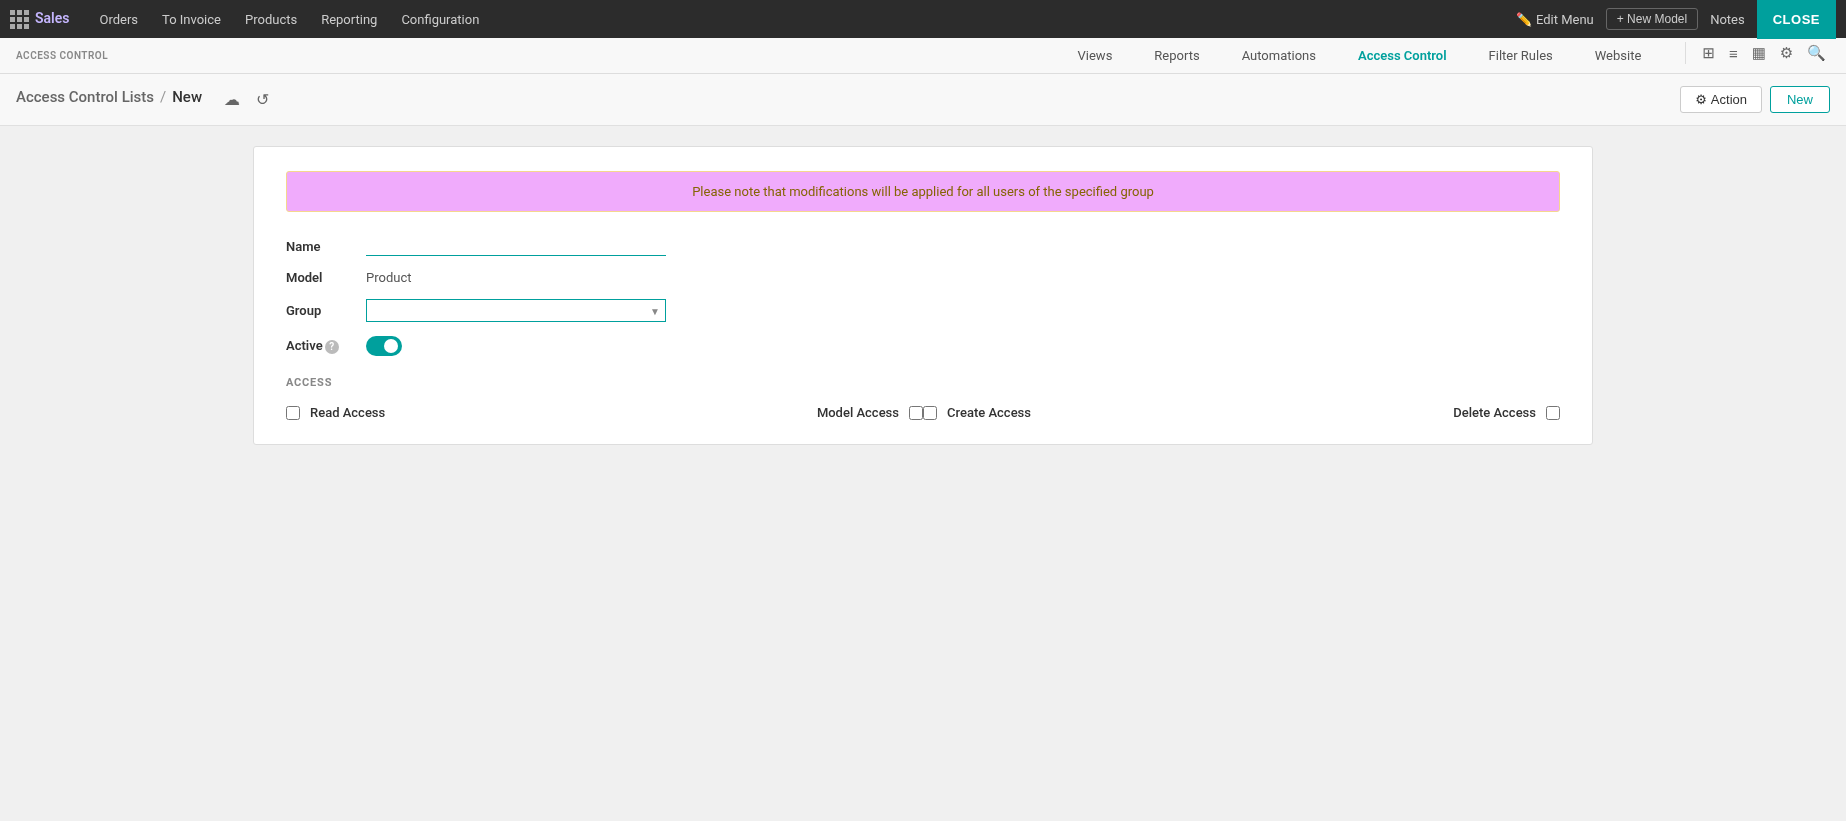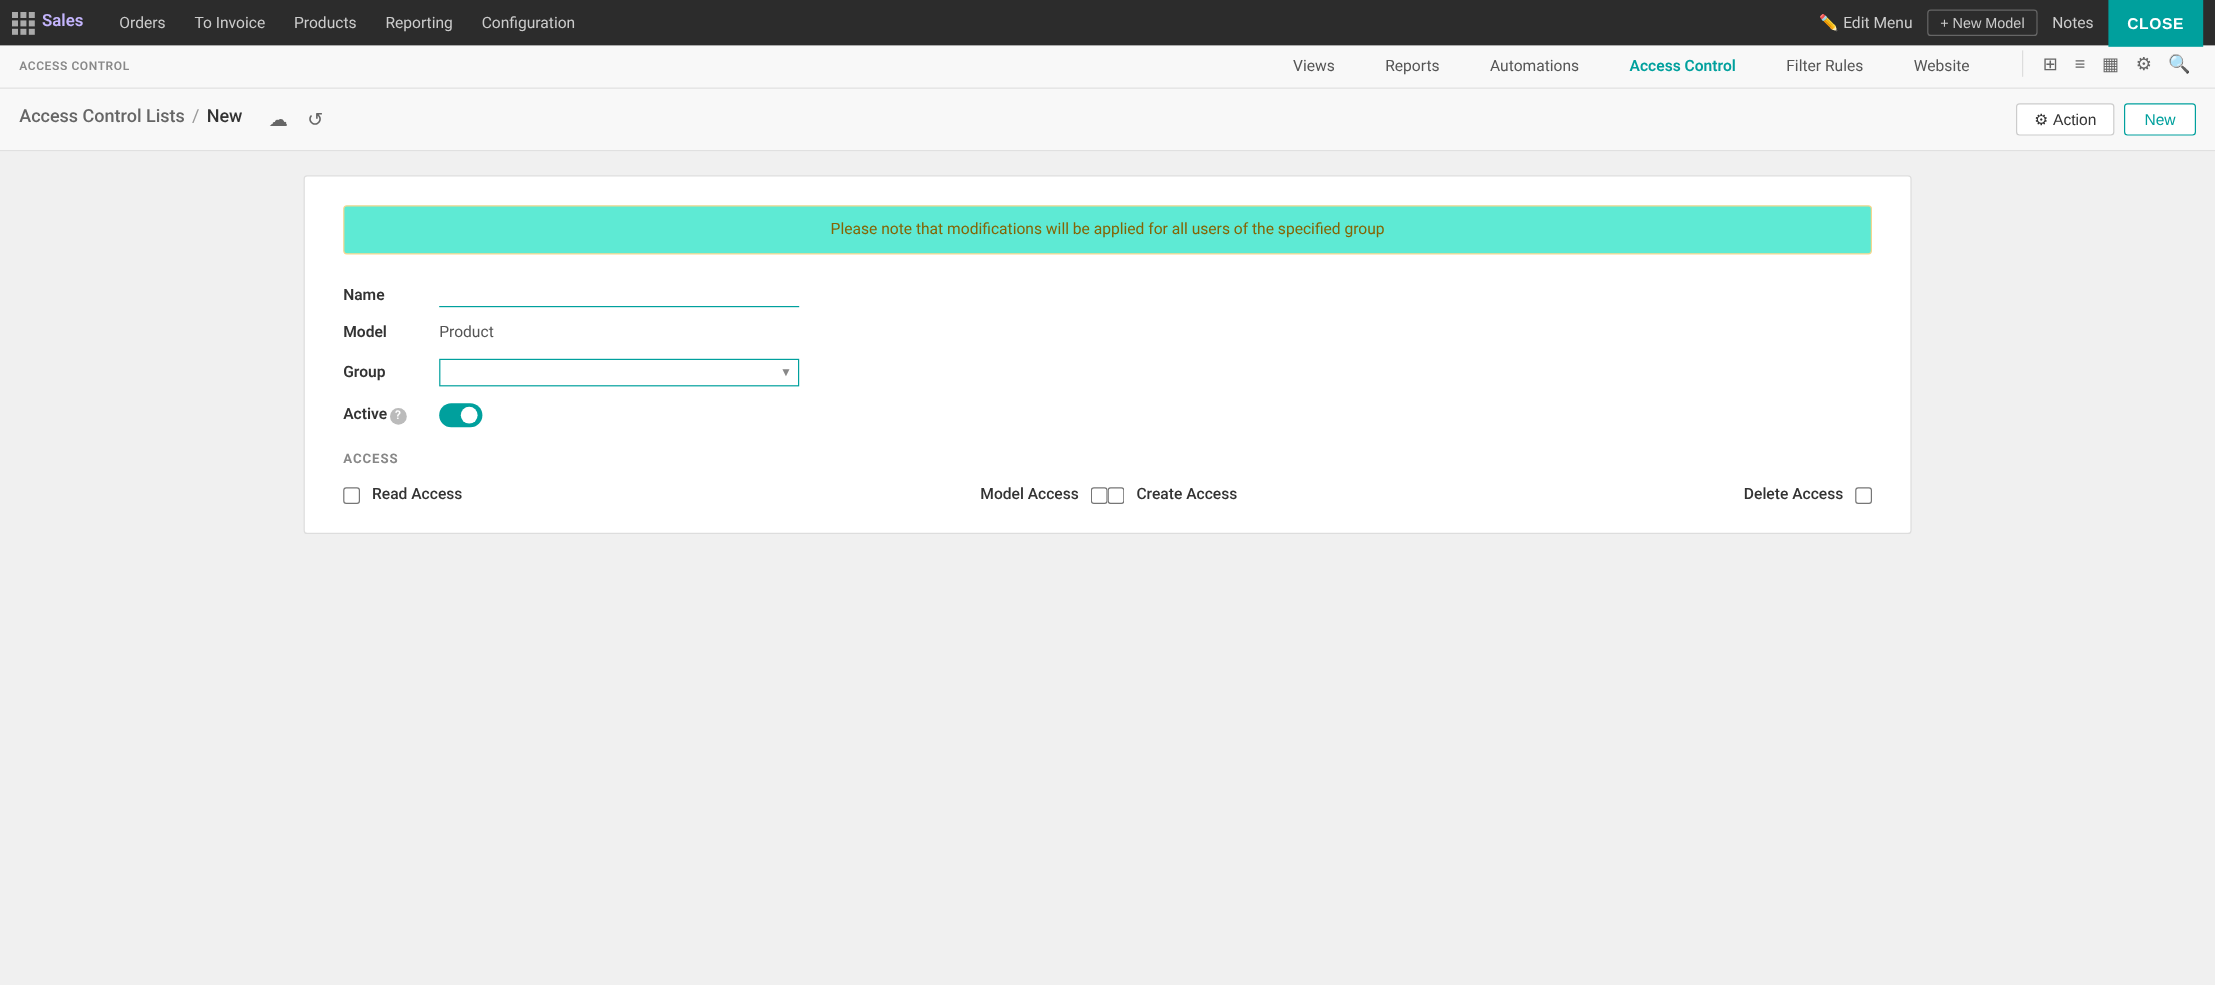--- a/index.html
+++ b/index.html
@@ -208,21 +208,21 @@
       background: white;
       border: 1px solid #ddd;
       border-radius: 3px;
       padding: 24px 32px;
       max-width: 1340px;
       margin: 0 auto;
     }
 
     
     .warning-banner {
-      background: #5eead4;
+      background: #f0abfc;
       border: 1px solid #f5d78e;
       border-radius: 3px;
       padding: 12px 16px;
       text-align: center;
       color: #856404;
       font-size: 13px;
       margin-bottom: 24px;
     }
 
     

